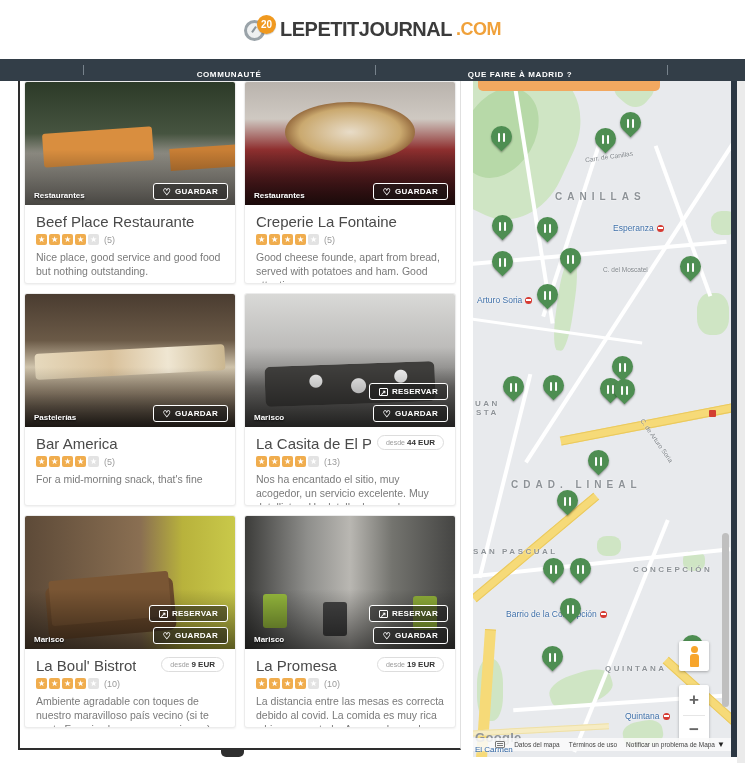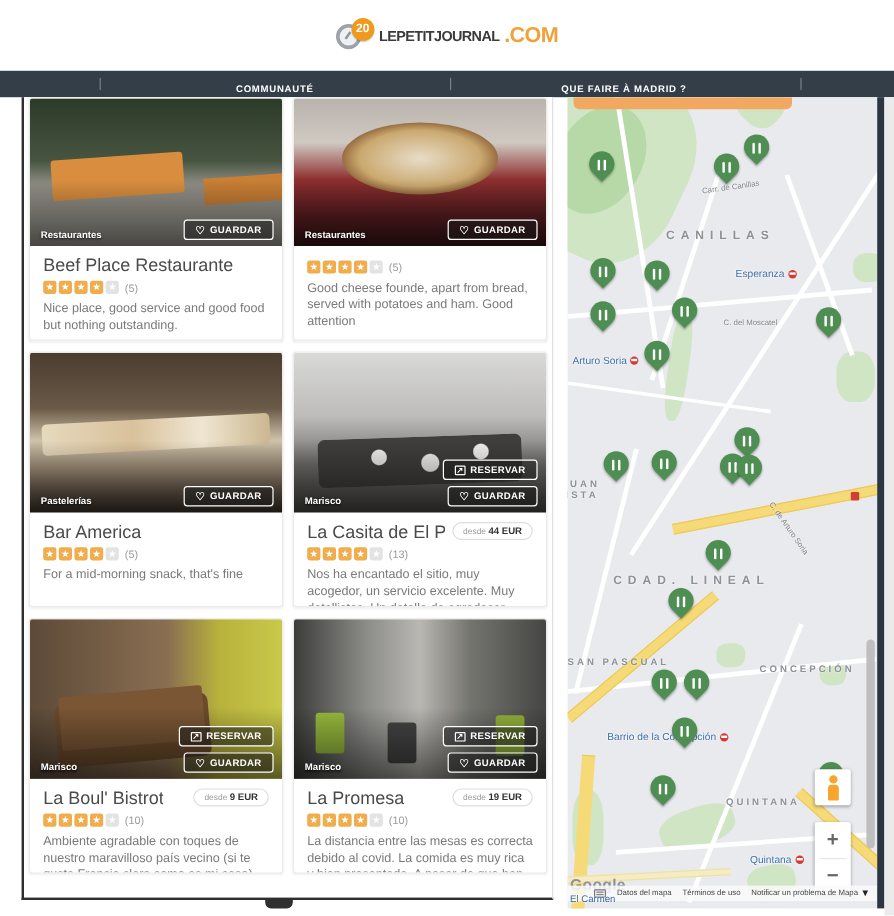--- a/index.html
+++ b/index.html
@@ -6,21 +6,21 @@
   html,body { width:745px; height:763px; background:#fff; font-family:"Liberation Sans", sans-serif; overflow:hidden; }
   #page { position:relative; width:745px; height:763px; background:#fff; }
 
   
   .header { position:absolute; left:0; top:0; width:745px; height:59px; background:#fff; display:flex; align-items:center; justify-content:center; }
   .logo { display:flex; align-items:center; gap:4px; }
   .logo-icon { position:relative; width:32px; height:30px; }
   .logo-ring { position:absolute; left:0; top:5px; width:21px; height:21px; border:3px solid #9aa3a9; border-radius:50%; background:#eef0f1; }
   .logo-ring::after { content:""; position:absolute; left:6px; top:3px; width:2px; height:7px; background:#8b959c; transform:rotate(35deg); }
   .logo-badge { position:absolute; right:0; top:0; width:19px; height:19px; background:#f0991f; border-radius:50%; color:#fff; font-size:10px; font-weight:bold; display:flex; align-items:center; justify-content:center; box-shadow:0 1px 1px rgba(0,0,0,.2); }
-  .logo-text { font-size:12px; font-weight:bold; letter-spacing:-0.5px; color:#3b3b3b; }
+  .logo-text { font-size:20px; font-weight:bold; letter-spacing:-0.5px; color:#3b3b3b; }
   .logo-suffix { font-size:18px; font-weight:bold; letter-spacing:-0.5px; color:#f0a13a; }
 
   
   .nav { position:absolute; left:0; top:59px; width:745px; height:22px; background:#333e48; }
   .nav-sep { position:absolute; top:6px; width:1px; height:10px; background:#77828c; }
   .nav-item { position:absolute; top:4px; height:22px; display:flex; align-items:center; transform:translateX(-50%); color:#fff; font-size:8px; font-weight:bold; letter-spacing:.6px; cursor:pointer; }
 
   
   .results { position:absolute; left:18px; top:81px; width:443px; height:669px; background:#fff; border-left:2px solid #2e2e2e; border-bottom:2px solid #2e2e2e; border-right:1px solid #e0e0e0; }
   .results-handle { position:absolute; left:221px; top:749px; width:23px; height:8px; background:#2f2f2f; border-radius:0 0 5px 5px; }
@@ -158,20 +158,24 @@
       <span class="card-cat">Restaurantes</span>
       <div class="img-btns">
 
         <div class="img-btn btn-guardar">
                 <span class="hearticon">♡</span>
                 <span class="btn-guardar-label">GUARDAR</span>
               </div>
       </div>
     </div>
     <div class="card-body">
+      <div class="card-titlerow">
+        <span class="card-title">Creperie La Fontaine</span>
+
+      </div>
       <div class="stars-row">
         <span class="star">★</span>
               <span class="star">★</span>
               <span class="star">★</span>
               <span class="star">★</span>
               <span class="star off">★</span>
               <span class="rating-count">(5)</span>
       </div>
       <div class="review">Good cheese founde, apart from bread, served with potatoes and ham. Good attention</div>
     </div>
@@ -337,21 +341,21 @@
         <div class="maplabel district lg" style="left: 82px; top: 110px;"><span>CANILLAS</span></div>
         <div class="maplabel metro" style="left: 140px; top: 142px;"><span>Esperanza</span><span class="metro-icon"></span></div>
         <div class="maplabel metro" style="left: 4px; top: 214px;"><span>Arturo Soria</span><span class="metro-icon"></span></div>
         <div class="maplabel street-lb" style="left: 112px; top: 72px; transform: rotate(-8deg);"><span>Carr. de Canillas</span></div>
         <div class="maplabel street-lb" style="left: 130px; top: 185px;"><span>C. del Moscatel</span></div>
         <div class="maplabel street-lb" style="left: 158px; top: 356px; transform: rotate(55deg);"><span>C. de Arturo Soria</span></div>
         <div class="maplabel district lg" style="left: 38px; top: 398px;"><span>CDAD. LINEAL</span></div>
         <div class="maplabel district" style="left: -34px; top: 318px;"><span>SAN JUAN
 BAUTISTA</span></div>
         <div class="maplabel district" style="left: 0px; top: 466px;"><span>SAN PASCUAL</span></div>
-        <div class="maplabel district" style="left: 160px; top: 472px;"><span>CONCEPCIÓN</span></div>
+        <div class="maplabel district" style="left: 160px; top: 484px;"><span>CONCEPCIÓN</span></div>
         <div class="maplabel metro" style="left: 33px; top: 528px;"><span>Barrio de la Concepción</span><span class="metro-icon"></span></div>
         <div class="maplabel district" style="left: 132px; top: 583px;"><span>QUINTANA</span></div>
         <div class="maplabel metro" style="left: 152px; top: 630px;"><span>Quintana</span><span class="metro-icon"></span></div>
         <div class="maplabel blue" style="left: 2px; top: 664px;"><span>El Carmen</span></div>
       </div>
     <div id="map-markers">
         <div class="marker" style="left: 18px; top: 45px;">
           <span></span>
         </div>
         <div class="marker" style="left: 147px; top: 31px;">

